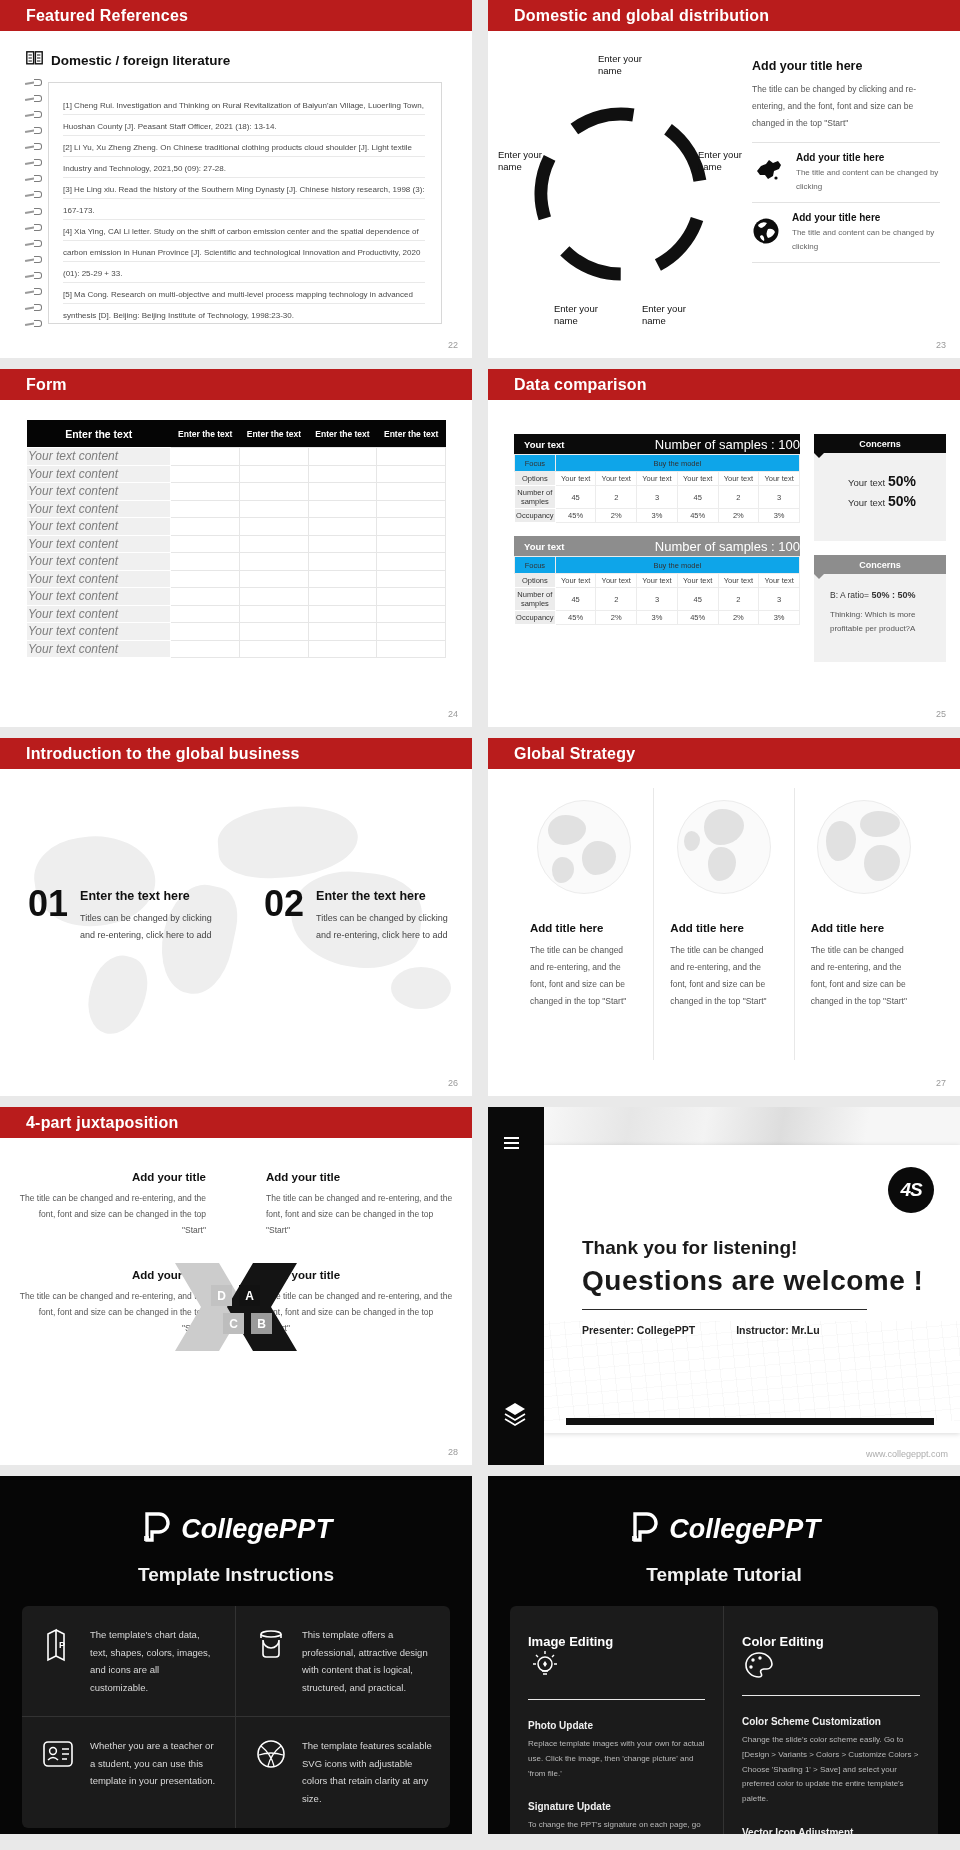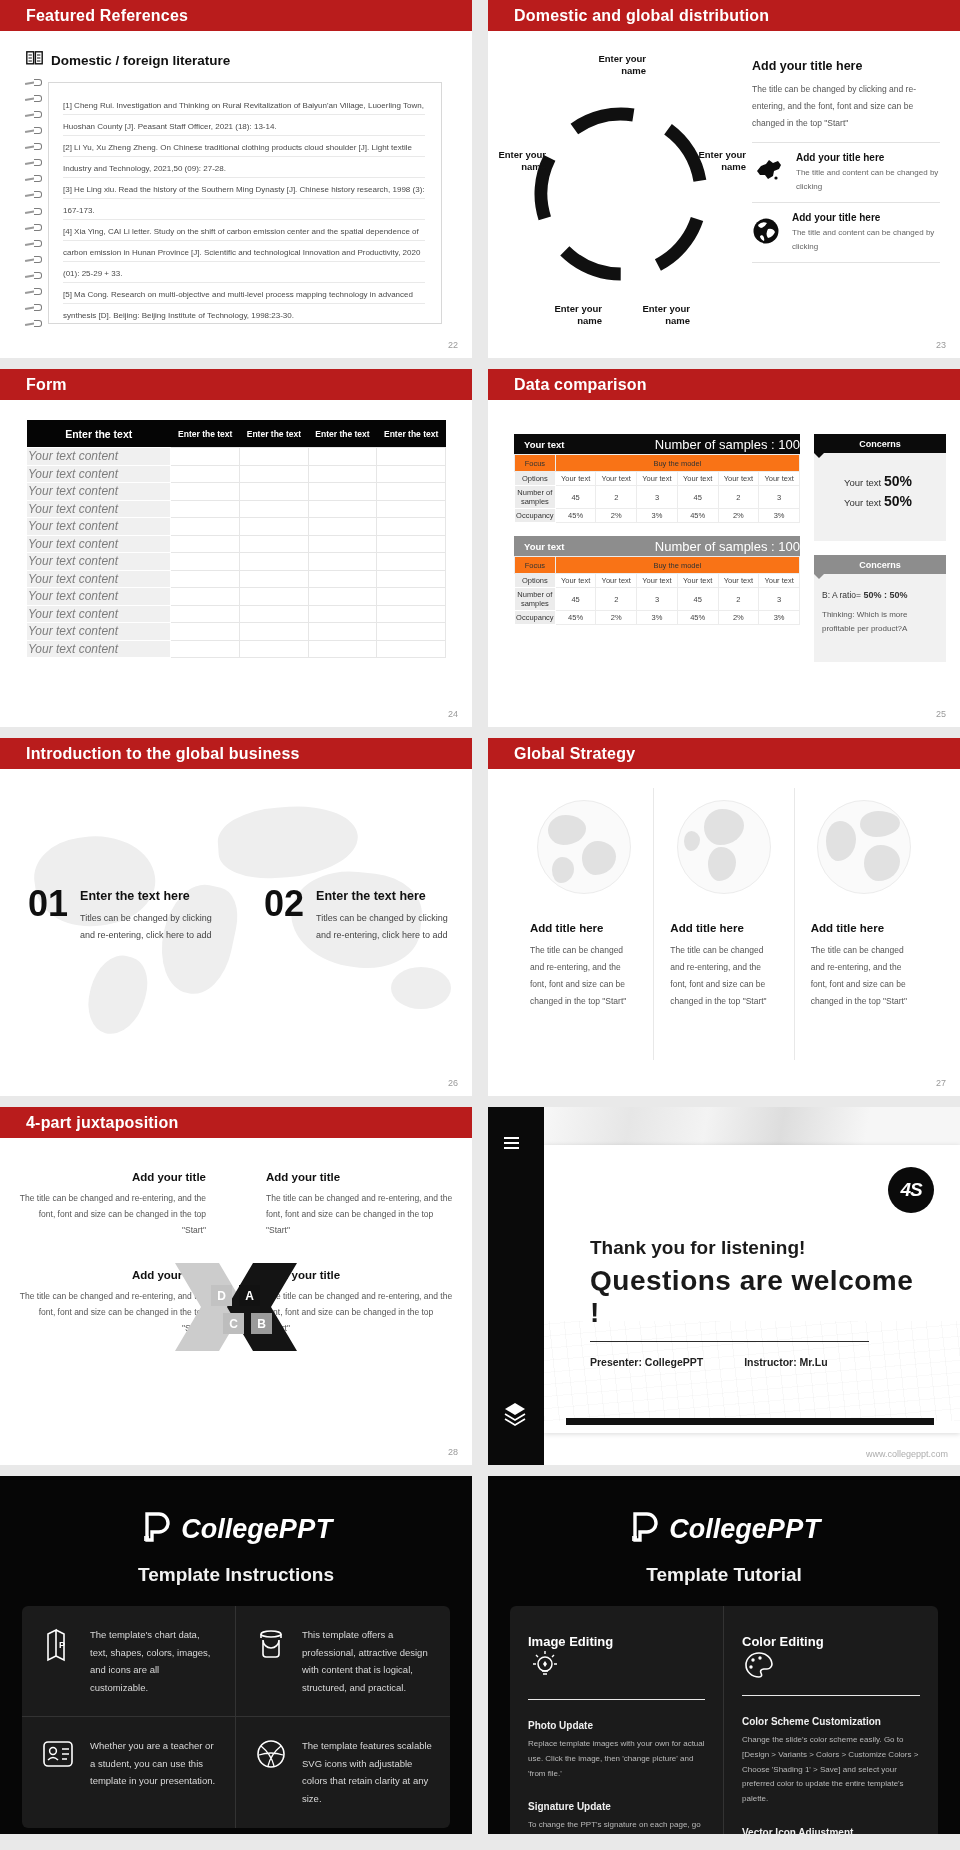--- a/index.html
+++ b/index.html
@@ -19,21 +19,21 @@
   .ring::after{content:"";position:absolute;right:1px;top:0;width:7px;height:5px;border:1.5px solid #7d7d7d;border-left:none;border-radius:0 3px 3px 0;background:#fff;}
   .ref-lines{height:100%;line-height:21px;font-size:8px;color:#4a4a4a;
     background-image:repeating-linear-gradient(to bottom,transparent 0,transparent 19px,#e9e9e9 19px,#e9e9e9 20px,transparent 20px,transparent 21px);}
   .ref-lines p{margin:0;}
 
   
   .dist-wrap{display:flex;padding:6px 16px 0 8px;}
   .diagram{position:relative;width:252px;height:296px;flex:0 0 auto;}
   .diagram svg.arcs{position:absolute;left:34px;top:66px;}
   .hub{position:absolute;left:66px;top:98px;width:120px;height:120px;border-radius:50%;background:#eaeaea;display:flex;flex-direction:column;align-items:center;justify-content:center;color:#3c3c3c;font-size:16.5px;line-height:1.5;}
-  .sat{position:absolute;width:48px;text-align:right;font-size:9.5px;font-weight:700;color:#111;line-height:1.25;}
+  .sat{position:absolute;width:48px;text-align:left;font-size:9.5px;font-weight:400;color:#111;line-height:1.25;}
   .sat.top{left:50%;transform:translateX(-50%);top:16px;}
   .sat.left{left:2px;top:112px;}
   .sat.right{right:2px;top:112px;}
   .sat.bl{left:58px;bottom:6px;}
   .sat.br{right:58px;bottom:6px;}
   .dist-right{flex:1;padding:22px 4px 0 4px;}
   .dist-right .big-t{font-size:12.5px;font-weight:800;color:#111;margin-bottom:8px;}
   .dist-right .body{font-size:8.5px;color:#555;line-height:2.0;padding-bottom:10px;border-bottom:1px solid #e2e2e2;}
   .mini-item{display:flex;align-items:center;gap:12px;padding:9px 0;border-bottom:1px solid #e2e2e2;}
   .mini-item .tt{font-size:10px;font-weight:800;color:#111;margin-bottom:3px;}
@@ -49,29 +49,29 @@
   
   .cmp-wrap{display:flex;gap:14px;padding:34px 14px 0 26px;}
   .cmp-left{width:286px;flex:0 0 auto;}
   .cmp-caption{display:flex;align-items:center;height:20px;color:#fff;}
   .cmp-caption .n{font-size:9.5px;font-weight:800;padding-left:10px;}
   .cmp-caption .s{flex:1;text-align:right;font-size:13px;}
   .cap-black{background:#0b0b0b;}
   .cap-grey{background:#8d8d8d;}
   .cmp-table{border-collapse:collapse;width:100%;table-layout:fixed;margin-bottom:13px;}
   .cmp-table td{border:1px solid #ececec;text-align:center;font-size:7.5px;color:#444;padding:2px 1px;}
-  .cmp-table td.sub{background:#f97316;color:#333;height:12px;}
+  .cmp-table td.sub{background:#0ea5e9;color:#333;height:12px;}
   .cmp-table td.rl{background:#ececec;border:1px solid #fff;color:#333;width:25%;}
   .concerns{flex:1;display:flex;flex-direction:column;gap:14px;padding-top:0;}
   .concern{position:relative;}
   .concern .head{position:relative;height:19px;color:#fff;font-size:9px;font-weight:800;display:flex;align-items:center;justify-content:center;}
   .concern .head::after{content:"";position:absolute;left:0;top:100%;border:5px solid transparent;border-top-color:inherit;}
   .head-black{background:#0b0b0b;border-top-color:#0b0b0b;color:#fff;}
   .head-grey{background:#8d8d8d;border-top-color:#8d8d8d;}
-  .concern .cbody{background:#f1f1f1;padding:16px 12px 14px 8px;min-height:58px;}
+  .concern .cbody{background:#f1f1f1;padding:16px 12px 14px 16px;min-height:58px;}
   .ratio-line{text-align:center;font-size:9.5px;color:#333;margin:4px 0;}
   .ratio-line b{font-size:14px;color:#111;}
   .c2-l1{font-size:8.5px;color:#333;margin-bottom:8px;}
   .c2-l1 b{font-size:9px;}
   .c2-l2{font-size:8px;color:#555;line-height:1.7;}
 
   
   .map-bg{position:absolute;inset:45px 8px 16px 8px;pointer-events:none;}
   .blob{position:absolute;background:#eeeeee;}
   .intro-row{position:absolute;left:0;right:0;top:148px;display:flex;}
@@ -102,21 +102,21 @@
 
   
   .thanks{background:#fff;}
   .thanks .band{position:absolute;top:0;left:0;right:0;height:42px;background:linear-gradient(100deg,#f7f7f7 12%,#e6e6e6 30%,#f3f3f3 46%,#dddddd 62%,#f6f6f6 80%);}
   .thanks .side{position:absolute;left:0;top:0;bottom:0;width:56px;background:#0a0a0a;z-index:3;}
   .burger{position:absolute;left:16px;top:30px;width:15px;}
   .burger i{display:block;height:2px;background:#fff;margin-bottom:3px;}
   .side-stack{position:absolute;left:14px;bottom:32px;}
   .card{position:absolute;left:56px;top:38px;right:0;bottom:32px;background:#fff;box-shadow:0 1px 5px rgba(0,0,0,.15);z-index:2;}
   .logo-circle{position:absolute;top:22px;right:26px;width:46px;height:46px;border-radius:50%;background:#0a0a0a;color:#fff;display:flex;align-items:center;justify-content:center;font-weight:800;font-style:italic;font-size:19px;letter-spacing:-1px;}
-  .thx-text{position:absolute;left:46px;top:92px;right:30px;}
+  .thx-text{position:absolute;left:38px;top:92px;right:30px;}
   .thx1{font-size:19px;font-weight:800;color:#1a1a1a;margin-bottom:6px;}
   .thx2{font-size:28px;font-weight:800;color:#1a1a1a;letter-spacing:.5px;}
   .thx-rule{border:none;border-top:1.5px solid #2a2a2a;width:82%;margin:12px 0 14px 0;}
   .thx-meta{display:flex;gap:41px;font-size:10.5px;font-weight:800;color:#222;}
   .wire{position:absolute;left:0;right:0;bottom:12px;height:100px;opacity:.55;
     background-image:repeating-linear-gradient(84deg,rgba(0,0,0,.05) 0 1px,transparent 1px 15px),repeating-linear-gradient(-5deg,rgba(0,0,0,.04) 0 1px,transparent 1px 12px);}
   .thx-bar{position:absolute;left:22px;right:26px;bottom:8px;height:7px;background:#121212;}
   .thx-url{position:absolute;right:12px;bottom:6px;font-size:9px;color:#adadad;z-index:4;}
 
   

